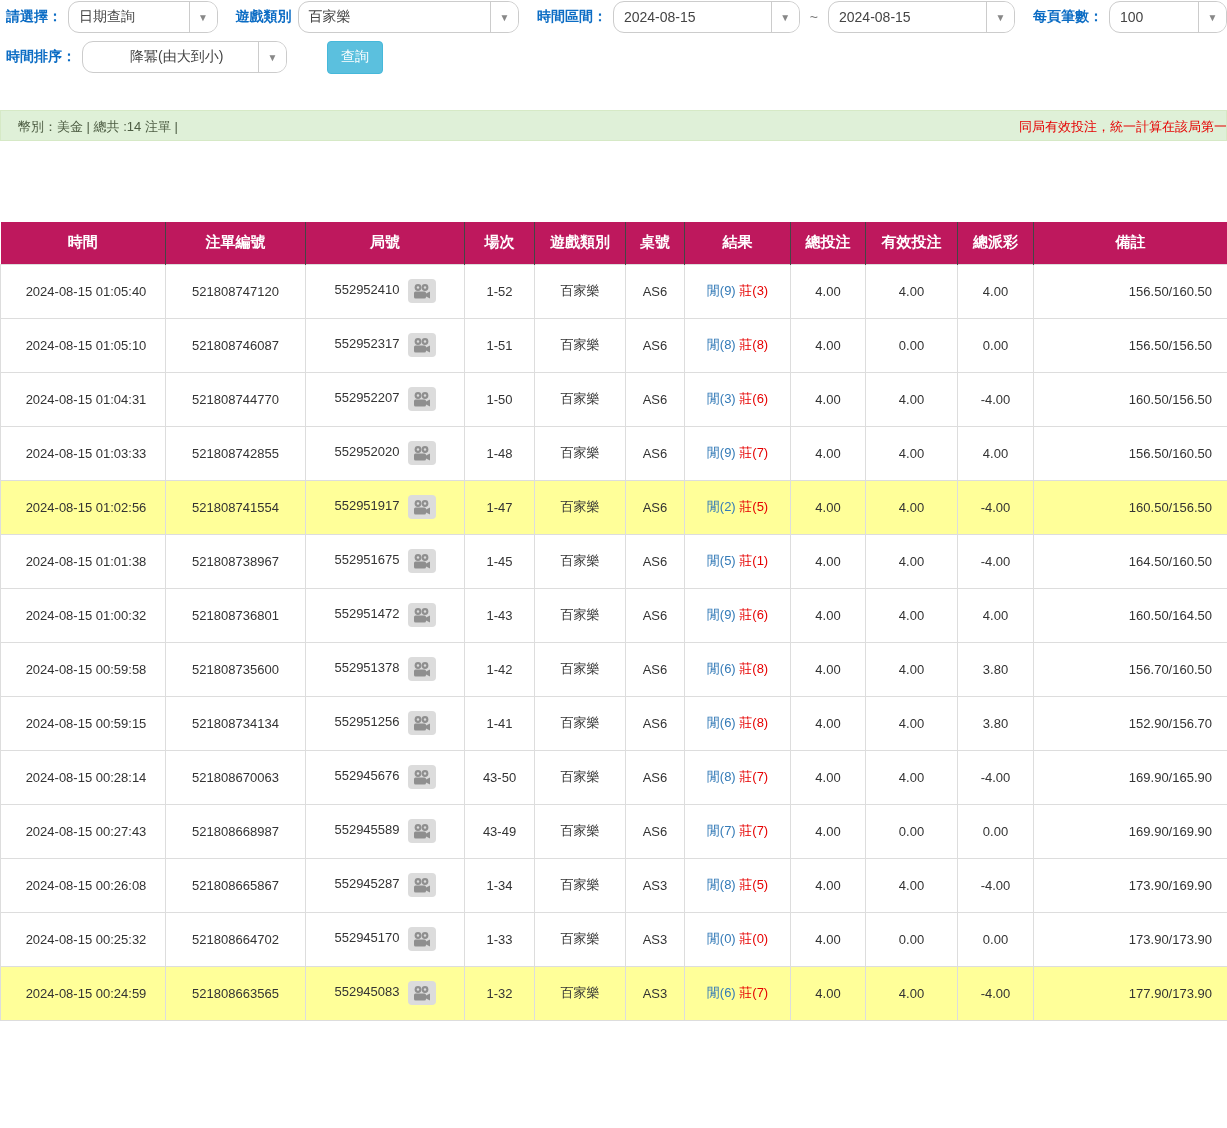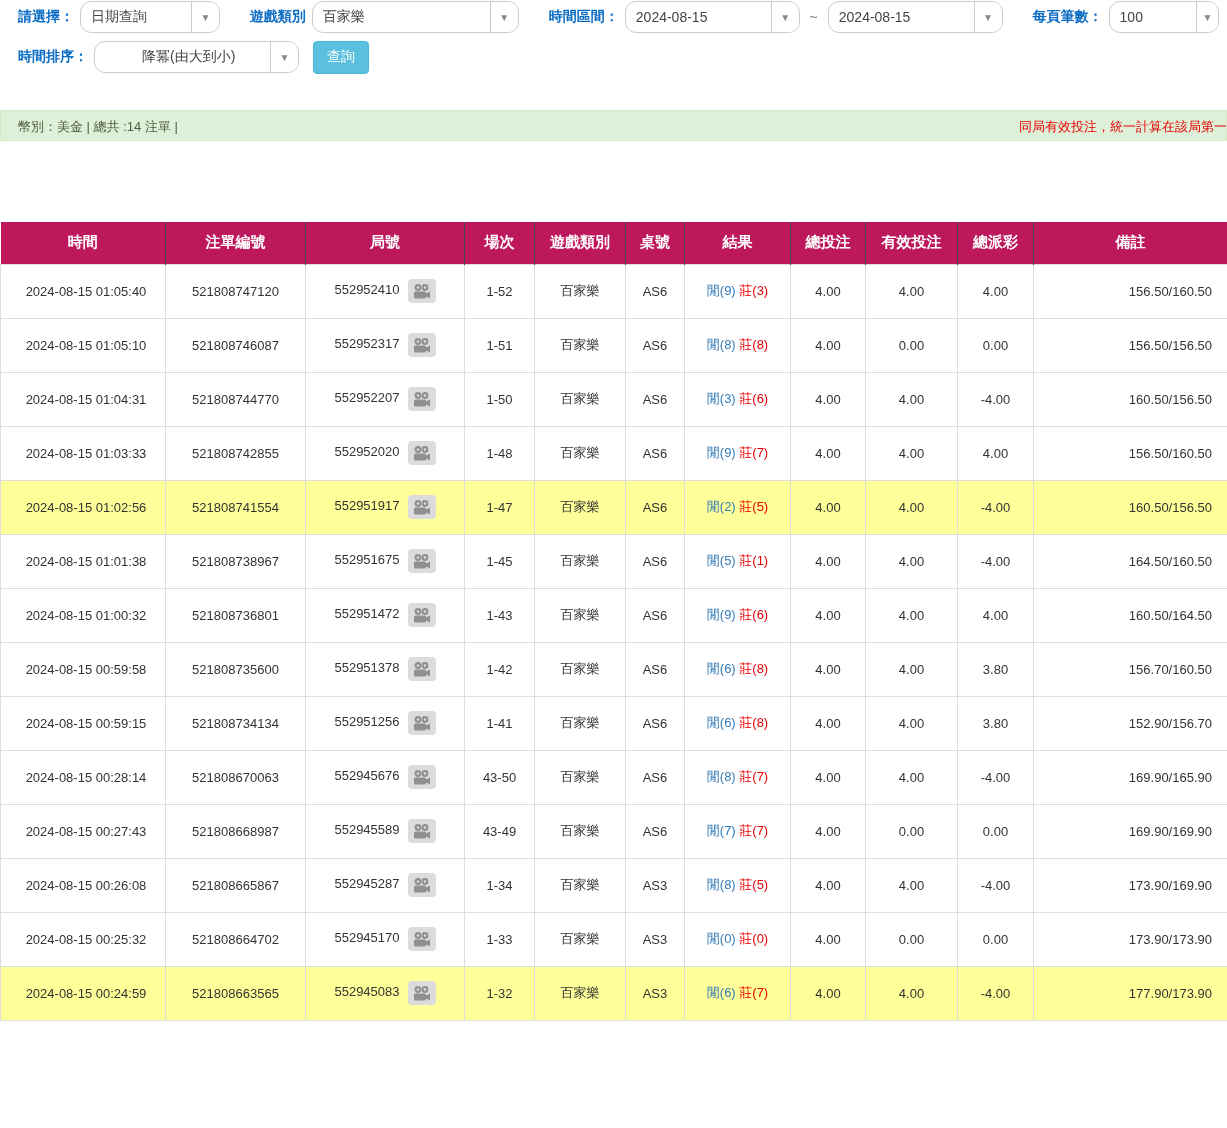--- a/index.html
+++ b/index.html
@@ -8,21 +8,21 @@
     width:1227px; min-height:1128px;
     font-family:"Liberation Sans","DejaVu Sans",sans-serif;
     overflow-x:hidden;
   }
   
   .filter-bar { padding:0; }
   .filter-row { display:flex; align-items:center; height:34px; }
   .filter-row.second { margin-top:6px; }
   .flabel {
     color:#0b6cc4; font-weight:bold; font-size:14px;
-    margin:0 6px 0 18px; white-space:nowrap;
+    margin:0 6px 0 6px; white-space:nowrap;
   }
   .combo {
     display:flex; align-items:stretch; height:32px;
     border:1px solid #ccc; border-radius:11px; background:#fff;
     margin-right:12px; overflow:hidden;
   }
   .combo-value {
     flex:1; display:flex; align-items:center;
     padding:0 10px; font-size:14px; color:#444; white-space:nowrap;
   }
@@ -31,21 +31,21 @@
     border-left:1px solid #ccc; color:#888; font-size:10px; background:#fff;
     cursor:pointer;
   }
   .w-select { width:152px; }
   .w-game   { width:225px; }
   .w-date   { width:190px; }
   .w-size   { width:120px; }
   .w-sort   { width:205px;padding-left:37px; }
   .tilde { color:#777; font-size:14px; margin:0 10px 0 -2px; }
   .btn-search {
-    height:33px; padding:0 13px; margin-left:2px;
+    height:33px; padding:0 13px; margin-left:28px;
     background:#5bc0de; border:1px solid #46b8da; border-radius:4px;
     color:#fff; font-size:14px; cursor:pointer;
   }
   
   .summary-bar {
     position:relative; margin-top:36px; height:31px; line-height:31px;
     background:#dff0d8; border:1px solid #d6e9c6;
     font-size:13px; overflow:hidden; white-space:nowrap;
   }
   .summary-bar .left  { color:#4d5d43; padding-left:17px; }
@@ -100,21 +100,21 @@
       <div class="combo w-date">
         <span class="combo-value">2024-08-15</span>
         <span class="combo-caret">▼</span>
       </div>
       <span class="tilde">~</span>
       <div class="combo w-date">
         <span class="combo-value">2024-08-15</span>
         <span class="combo-caret">▼</span>
       </div>
       <span class="flabel">每頁筆數：</span>
-      <div class="combo w-size" style="margin-right:8px;gap:43px;">
+      <div class="combo w-size" style="margin-right:0;gap:43px;">
         <span class="combo-value">100</span>
         <span class="combo-caret">▼</span>
       </div>
     </div>
     <div class="filter-row second">
       <span class="flabel">時間排序：</span>
       <div class="combo w-sort">
         <span class="combo-value">降冪(由大到小)</span>
         <span class="combo-caret">▼</span>
       </div>

